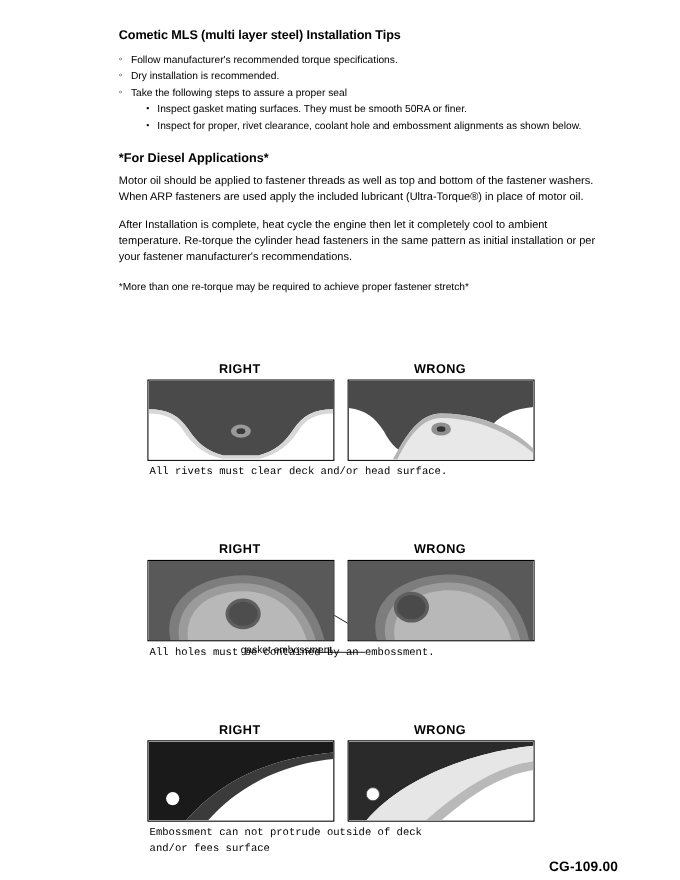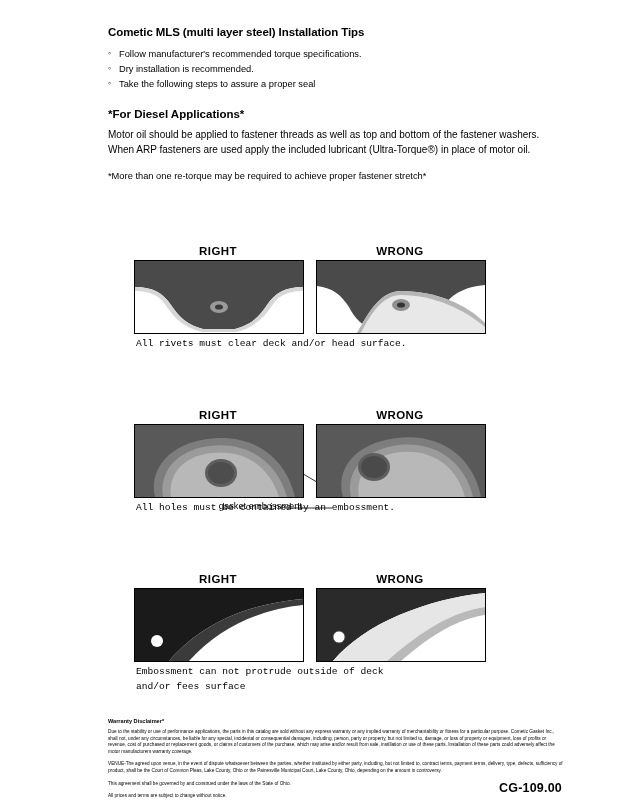--- a/index.html
+++ b/index.html
@@ -171,25 +171,30 @@
 
 <div class="page">
 
   <h1 class="title">Cometic MLS (multi layer steel) Installation Tips</h1>
 
   <ul class="bullets">
     <li>Follow manufacturer's recommended torque specifications.</li>
     <li>Dry installation is recommended.</li>
     <li>
       <span>Take the following steps to assure a proper seal</span>
+      <ul class="sub">
+        <li>Inspect gasket mating surfaces.  They must be smooth 50RA or finer.</li>
+        <li>Inspect for proper, rivet clearance, coolant hole and embossment alignments as shown below.</li>
+      </ul>
     </li>
   </ul>
 
   <h2 class="subhead">*For Diesel Applications*</h2>
   <p class="body">Motor oil should be applied to fastener threads as well as top and bottom of the fastener washers.  When ARP fasteners are used apply the included lubricant (Ultra-Torque®) in place of motor oil.</p>
+  <p class="body">After Installation is complete, heat cycle the engine then let it completely cool to ambient temperature.  Re-torque the cylinder head fasteners in the same pattern as initial installation or per your fastener manufacturer's recommendations.</p>
   <p class="note">*More than one re-torque may be required to achieve proper fastener stretch*</p>
 
   <div class="figures">
 
     <div class="fig-row">
       <div class="fig-col">
         <div class="fig-label">RIGHT</div>
         <div class="fig-box">
           <svg width="168" height="72" viewBox="0 0 168 72">
             <rect x="0" y="0" width="168" height="72" fill="#ffffff"></rect>

